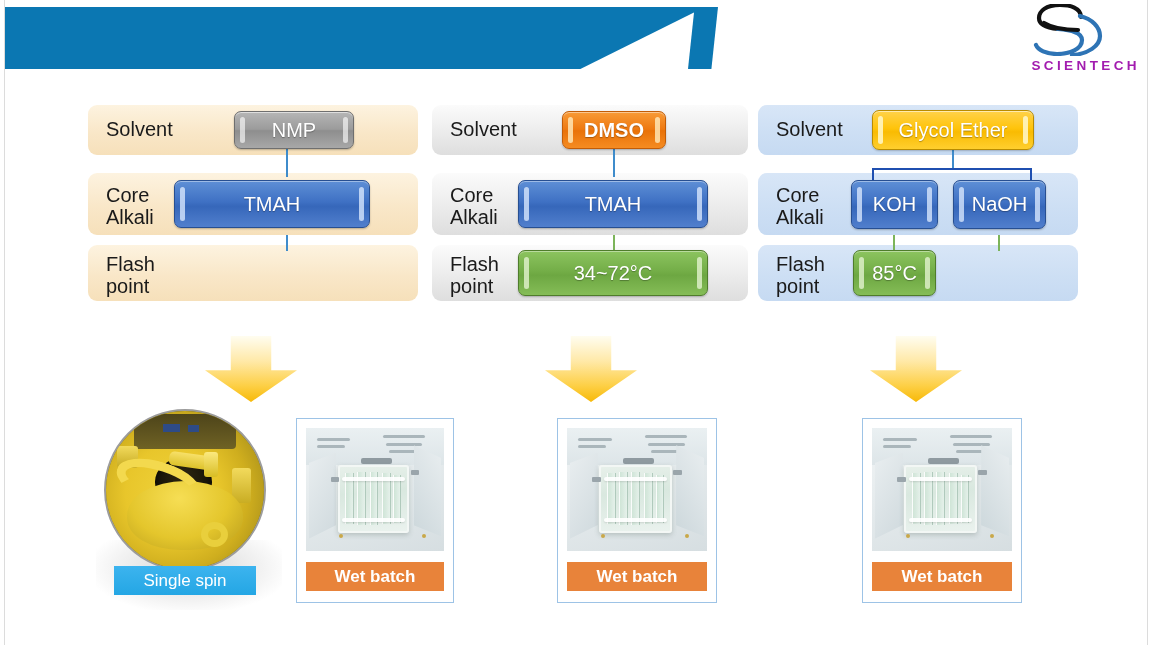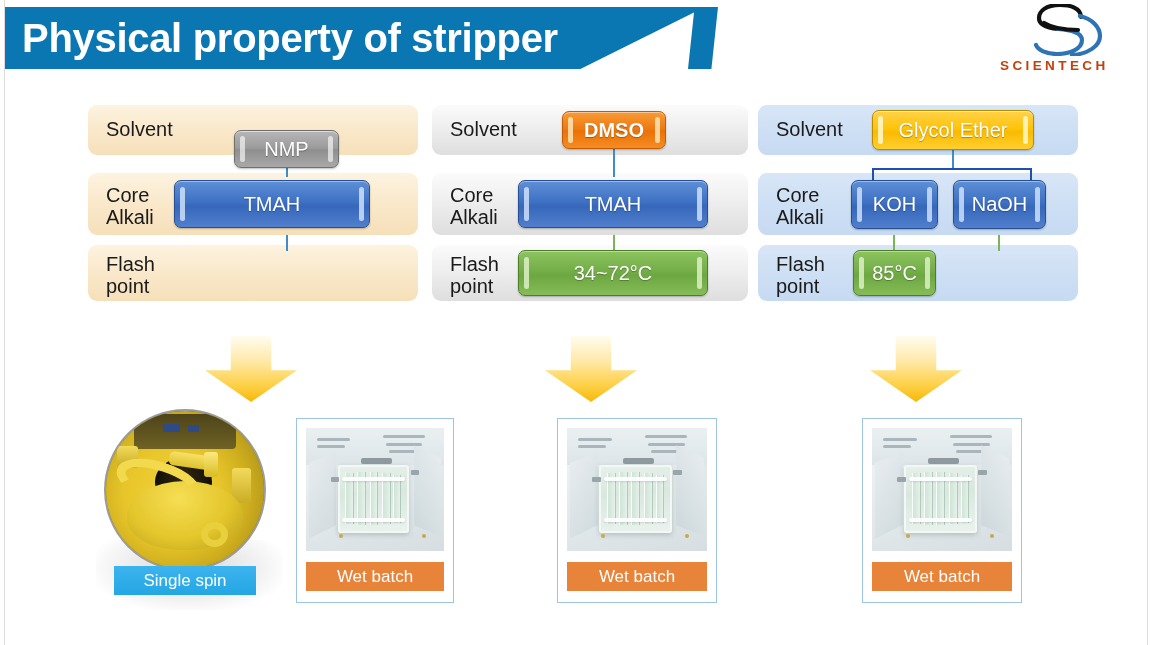--- a/index.html
+++ b/index.html
@@ -42,24 +42,24 @@
     letter-spacing: -0.3px;
     white-space: nowrap;
     z-index: 4;
   }
 
   
   .logo { position: absolute; left: 1000px; top: 4px; width: 140px; height: 76px; }
   .logo-mark { position: absolute; left: 32px; top: 0; width: 72px; height: 52px; }
   .logo-text {
     position: absolute; left: 0; top: 54px; width: 140px;
-    text-align: left;
+    text-align: right;
     font-size: 13.5px; font-weight: bold;
     letter-spacing: 3.4px;
-    color: #c2410c;
+    color: #a21caf;
   }
 
   
   .col { position: absolute; top: 105px; width: 330px; }
   .col1 { left: 88px; width: 330px; }
   .col2 { left: 432px; width: 316px; }
   .col3 { left: 758px; width: 320px; }
 
   .band {
     position: relative;
@@ -168,21 +168,21 @@
     border: 1px solid #9dc3e6;
     background: #ffffff;
     padding: 9px 9px 8px 9px;
   }
   .framed .photo { position: relative; width: 100%; height: 123px; overflow: hidden; background:#e9eef1; }
   .cap {
     margin-top: 11px; height: 29px;
     display: flex; align-items: center; justify-content: center;
     color: #ffffff; font-size: 17px;
   }
-  .cap-orange { background: #e8833a; }
+  .cap-orange { background: #e8833a; font-weight: bold; }
   .cap-cyan { background: linear-gradient(180deg,#3cb4ef 0%, #24a6e4 100%); }
   .caption-standalone {
     position: absolute; display: flex; align-items: center; justify-content: center;
     color: #ffffff; font-size: 17px;
   }
 
   
   .spin-art { position: absolute; inset: 0; }
   .spin-bg { position:absolute; inset:0; background:
       radial-gradient(circle at 42% 52%, #efd23a 0%, #e8c62b 38%, #cfae1e 62%, #8d7a18 100%); }
@@ -242,36 +242,35 @@
 </head>
 <body>
 
 <div id="slide">
 
   <div class="frame-left"></div>
   <div class="frame-right"></div>
 
   <div class="banner"></div>
   <div class="banner-sliver"></div>
-  <div class="banner-title">Physical property of stripper</div>
 
   <div class="logo">
     <svg class="logo-mark" viewBox="0 0 72 52">
       <path d="M49 13 C49 4 38 1 28 1 C14 1 7 7 7 14 C7 21 15 24 26 25" fill="none" stroke="#111111" stroke-width="4.2" stroke-linecap="round"></path>
       <path d="M26 25 C38 26 50 28 50 36 C50 45 38 50 25 50 C14 50 6 46 4 41" fill="none" stroke="#2e74b5" stroke-width="4.2" stroke-linecap="round"></path>
       <path d="M48 12 C60 15 68 23 68 32 C68 42 56 50 40 51" fill="none" stroke="#2e74b5" stroke-width="4.2" stroke-linecap="round"></path>
       <path d="M12 19 C20 24 34 26 46 26" fill="none" stroke="#111111" stroke-width="4.2" stroke-linecap="round"></path>
     </svg>
     <div class="logo-text">SCIENTECH</div>
   </div>
 
   <div class="col col1 theme-cream">
     <div class="band band-solvent">
       <div class="label" style="top:13px;">Solvent</div>
-      <div class="chip chip-gray" style="left:146px; top:6px; width:105px; height:38px;margin-top:19px;">NMP</div>
+      <div class="chip chip-gray" style="left:146px; top:6px; width:120px; height:38px;">NMP</div>
     </div>
     <div class="conn-v" style="left:198px; top:44px; height:28px;"></div>
 
     <div class="band band-alkali">
       <div class="label" style="top:11px;">Core
 Alkali</div>
       <div class="chip chip-blue" style="left:86px; top:7px; width:196px; height:48px;">TMAH</div>
     </div>
     <div class="conn-v" style="left:198px; top:130px; height:16px;"></div>
 

